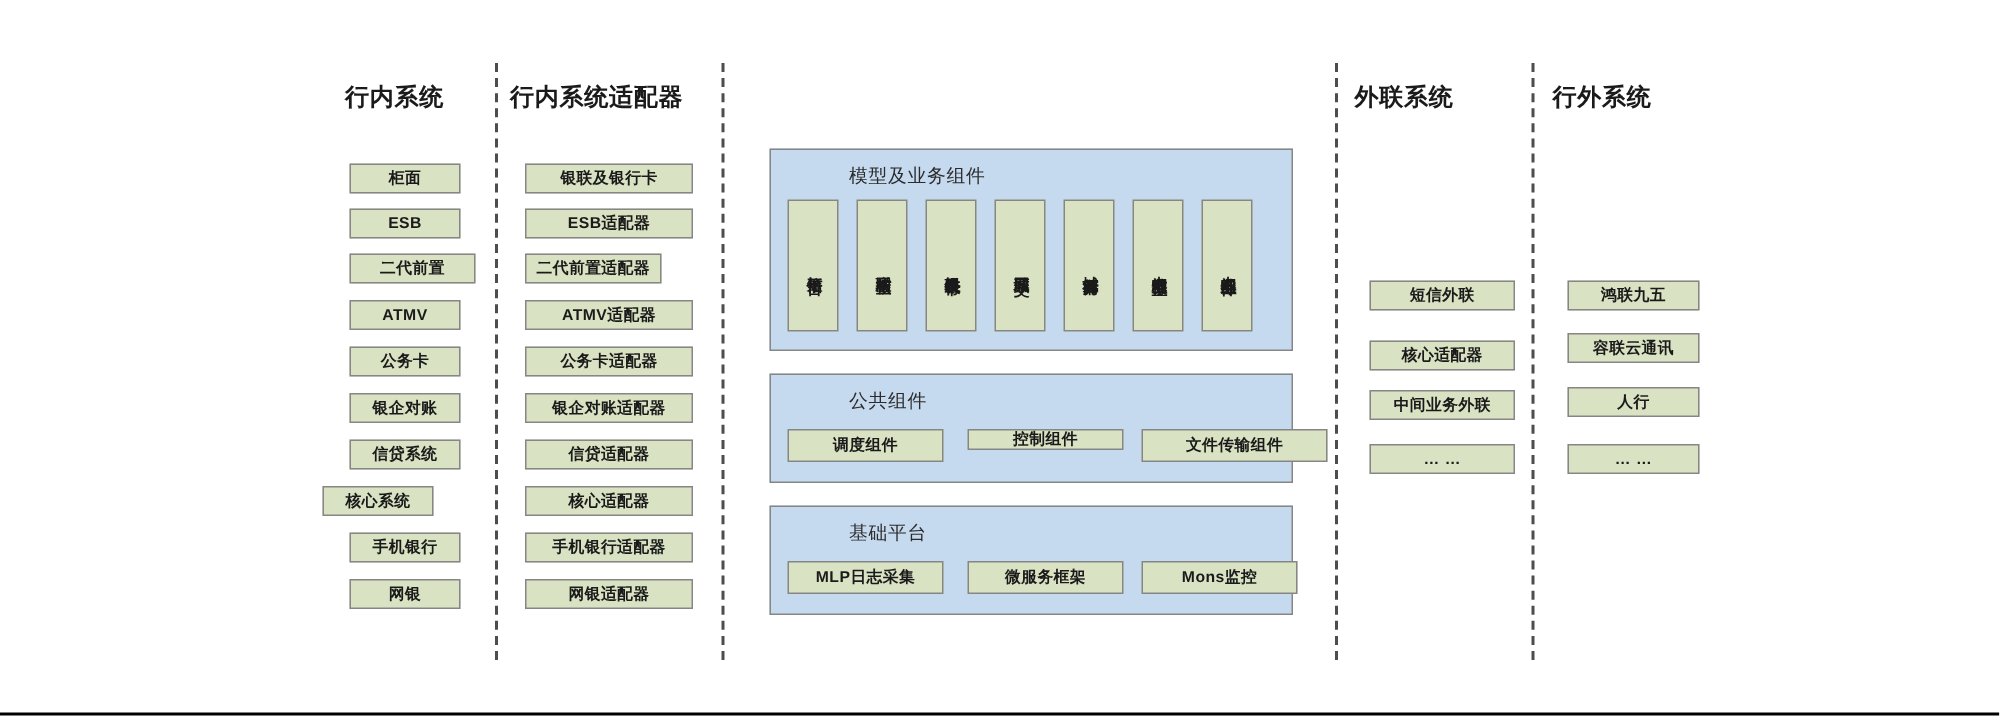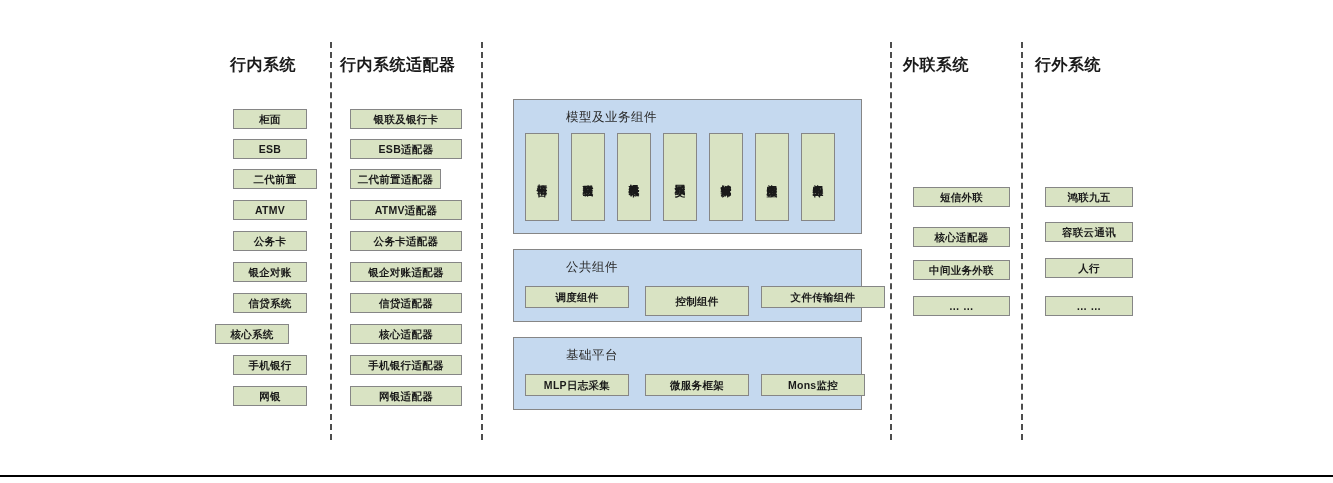--- a/index.html
+++ b/index.html
@@ -165,21 +165,21 @@
       <span>中间业务模型</span>
     </div>
   <div class="vbox" style="left:801px;top:133px;width:34px;height:88px">
       <span>中间业务组件</span>
     </div>
 
   <div class="panel" style="left:513px;top:249px;width:349px;height:73px">
     <div class="panel-title">公共组件</div>
   </div>
   <div class="gbox" style="left:525px;top:286px;width:104px;height:22px">调度组件</div>
-  <div class="gbox" style="left:645px;top:286px;width:104px;height:30px">控制组件</div>
+  <div class="gbox" style="left:645px;top:286px;width:104px;height:14px">控制组件</div>
   <div class="gbox" style="left:761px;top:286px;width:124px;height:22px">文件传输组件</div>
 
   <div class="panel" style="left:513px;top:337px;width:349px;height:73px">
     <div class="panel-title">基础平台</div>
   </div>
   <div class="gbox" style="left:525px;top:374px;width:104px;height:22px">MLP日志采集</div>
   <div class="gbox" style="left:645px;top:374px;width:104px;height:22px">微服务框架</div>
   <div class="gbox" style="left:761px;top:374px;width:104px;height:22px">Mons监控</div>
 
   <div class="gbox" style="left:913px;top:187px;width:97px;height:20px">短信外联</div>

